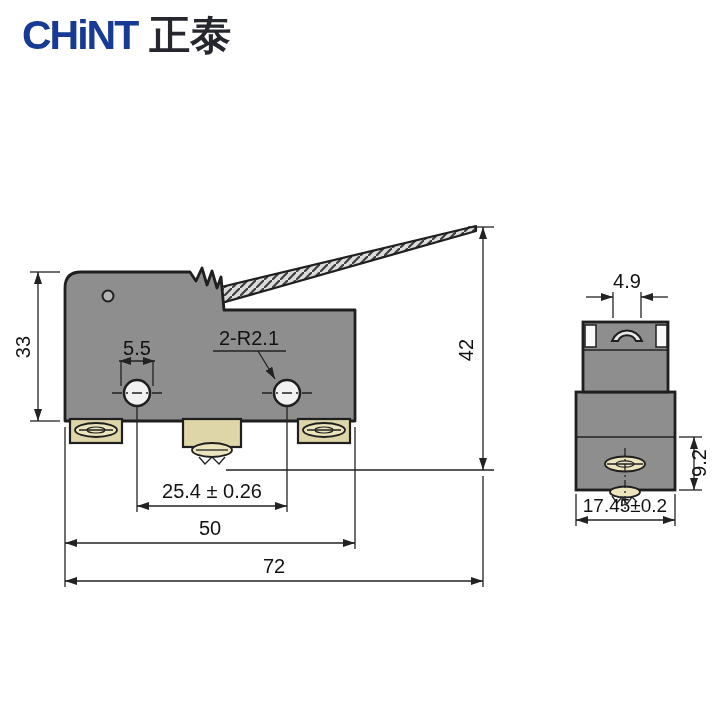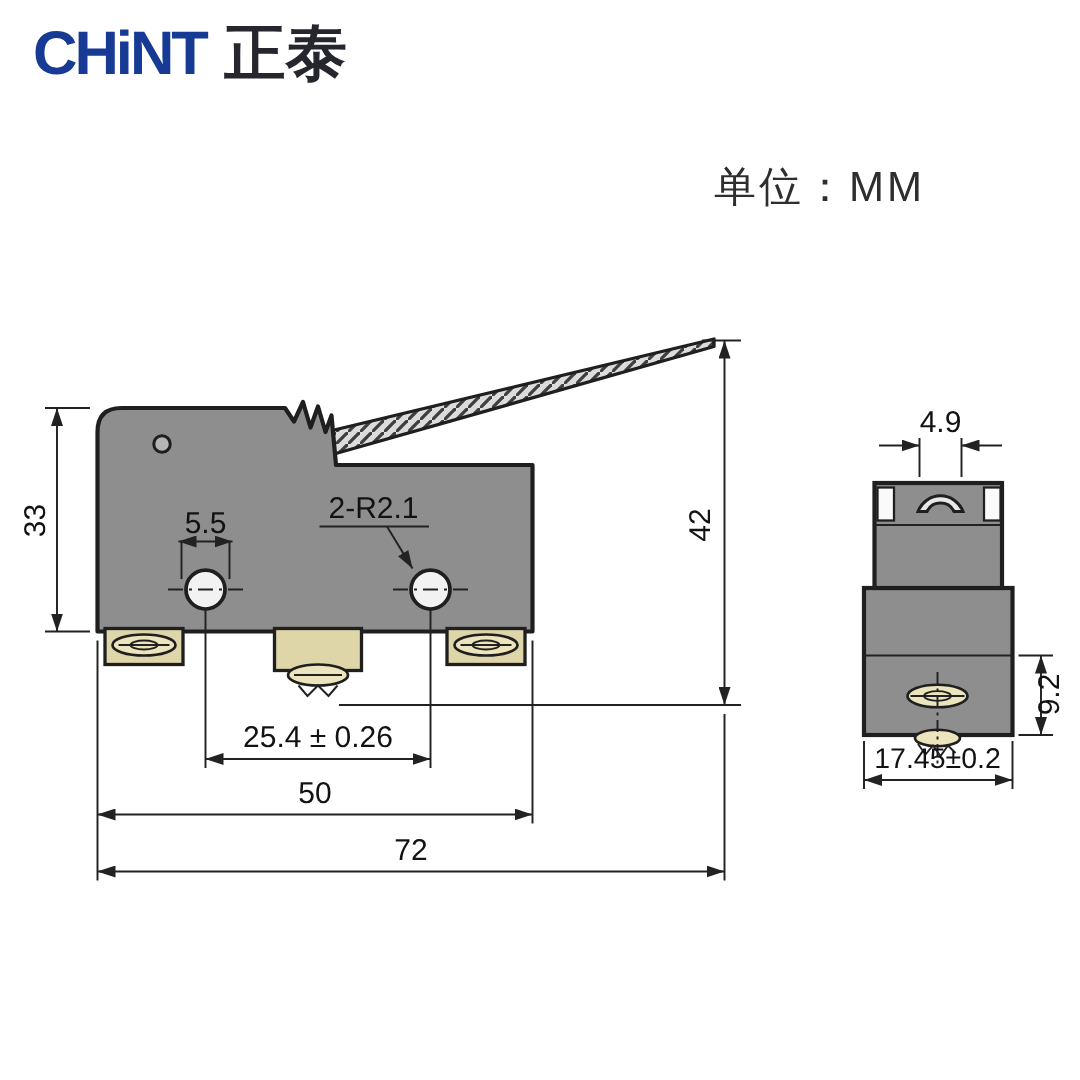--- a/index.html
+++ b/index.html
@@ -17,21 +17,20 @@
 </head>
 <body>
 
 <div class="stage">
 
   <div class="logo">
     <span class="logo-latin">CHiNT</span>
     <span class="logo-cn">正泰</span>
   </div>
 
-  <div class="unit">单位：MM</div>
 
   <svg class="drawing" width="720" height="720" viewBox="0 0 720 720">
     <defs>
       <pattern id="hatch" width="8" height="8" patternUnits="userSpaceOnUse">
         <rect width="8" height="8" fill="#dcdcdc"></rect>
         <path d="M0,8 L8,0" stroke="#3f3f3f" stroke-width="2.2"></path>
       </pattern>
       <marker id="arrR" markerUnits="userSpaceOnUse" markerWidth="12" markerHeight="8" refX="12" refY="4">
         <path d="M0,0 L12,4 L0,8 Z" fill="#222222"></path>
       </marker>

